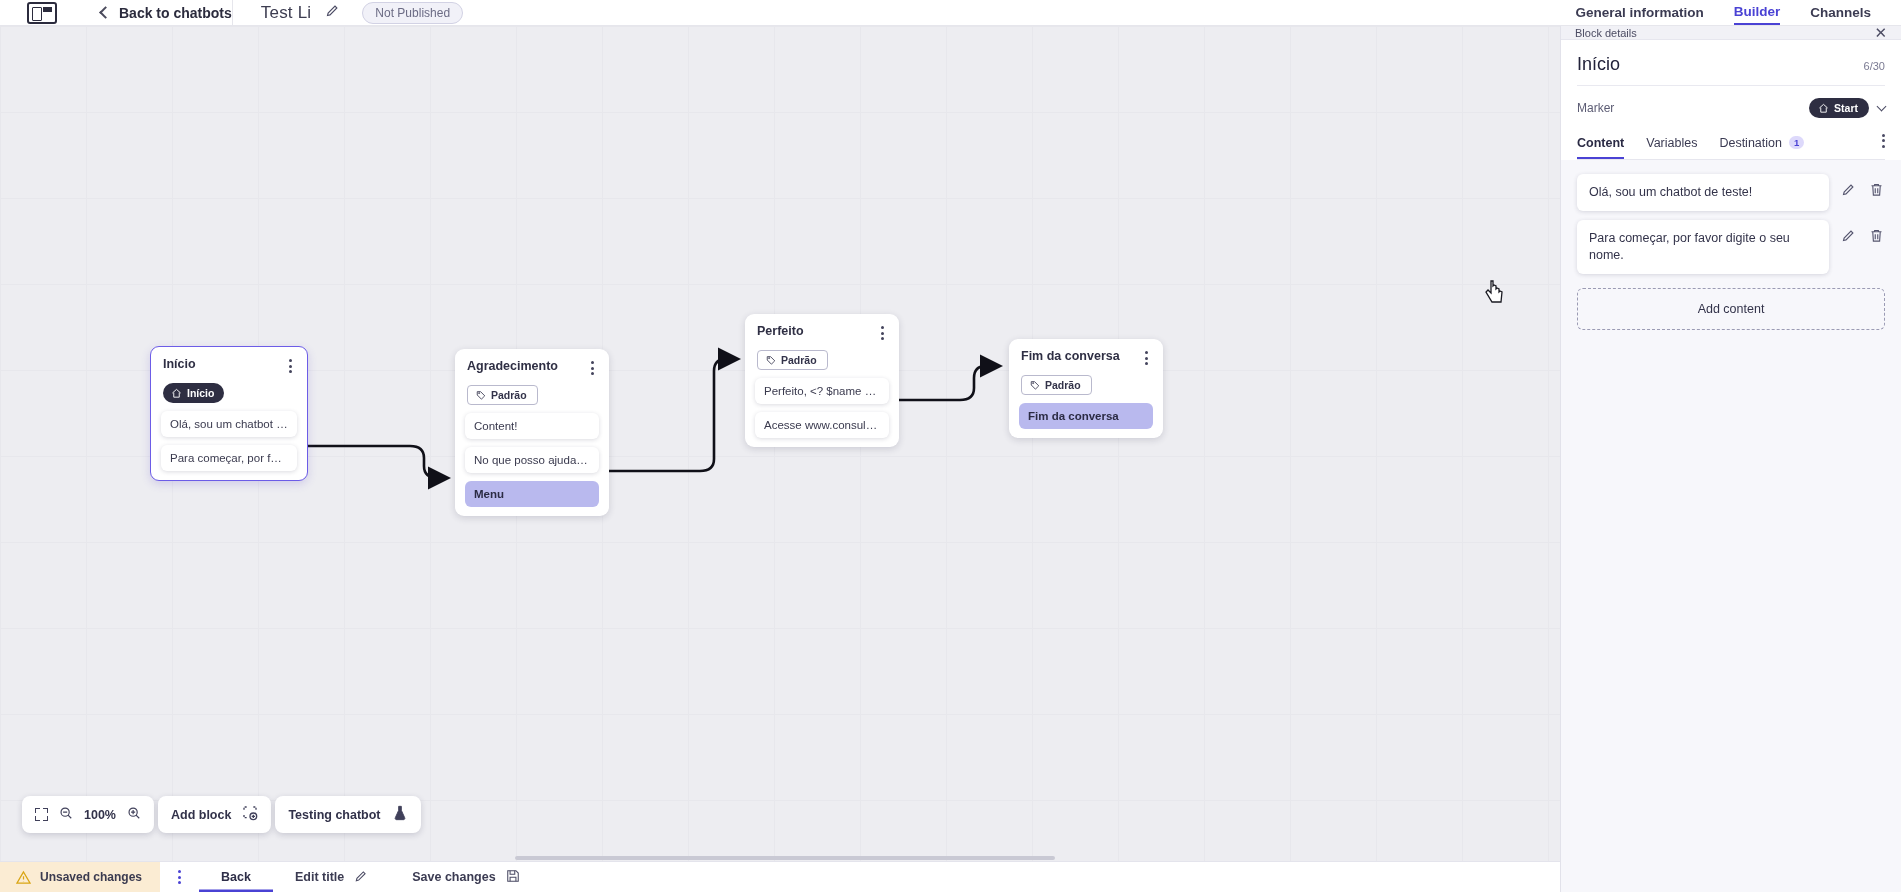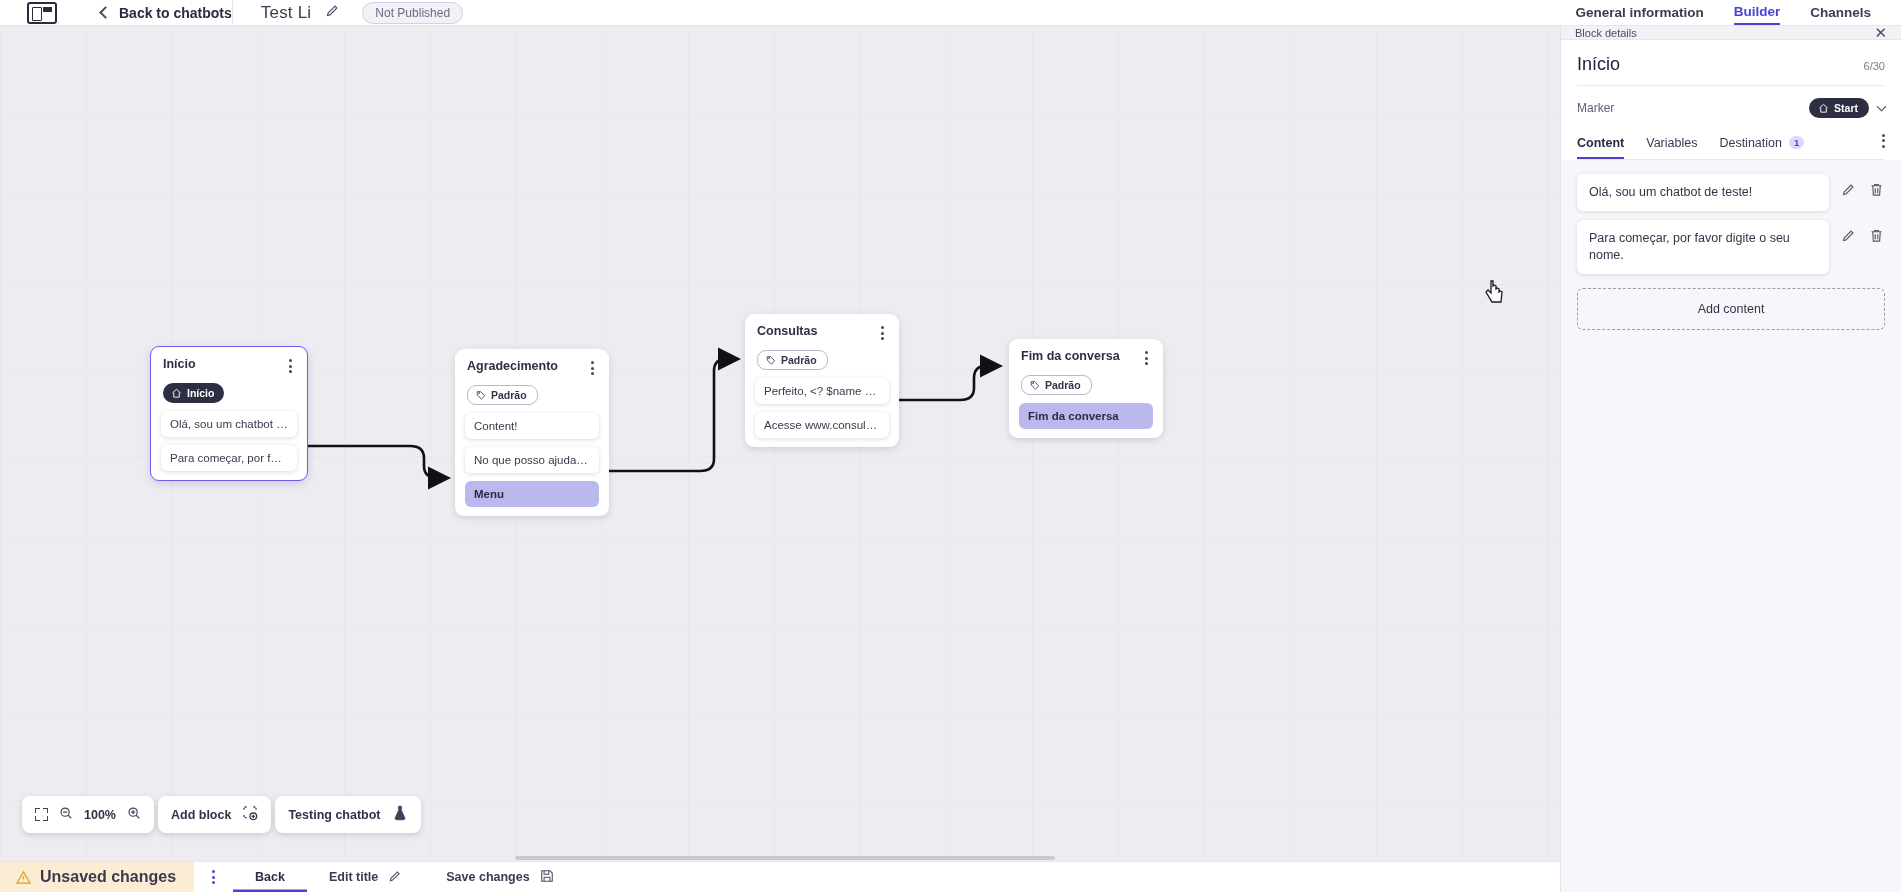--- a/index.html
+++ b/index.html
@@ -77,21 +77,21 @@
   .kebab i { width: 3px; height: 3px; border-radius: 50%; background: #44445c; display: block; }
 
   .badge-start {
     display: inline-flex; align-items: center; gap: 5px;
     background: #2e2e42; color: #fff; font-size: 10.5px; font-weight: bold;
     padding: 4px 10px 4px 8px; border-radius: 11px; margin: 8px 12px 0 12px;
   }
   .badge-default {
     display: inline-flex; align-items: center; gap: 5px;
     border: 1px solid #b9b9cd; color: #33334a; font-size: 10.5px; font-weight: bold;
-    padding: 3px 10px 3px 8px; border-radius: 9px; margin: 8px 12px 0 12px; background: #fff;
+    padding: 3px 10px 3px 8px; border-radius: 4px; margin: 8px 12px 0 12px; background: #fff;
   }
   .row {
     margin: 8px 10px 0 10px; background: #fff; border-radius: 6px;
     box-shadow: 0 1px 4px rgba(40,40,70,.17);
     font-size: 11.5px; color: #3a3a4e; padding: 7px 9px;
     white-space: nowrap; overflow: hidden; text-overflow: ellipsis; cursor: pointer;
   }
   .row.highlight { background: #b9b9ee; color: #2b2b44; font-weight: bold; box-shadow: none; }
 
   
@@ -151,21 +151,21 @@
     text-align: center; padding: 13px 0; font-size: 12.5px; color: #33334a; cursor: pointer;
   }
 
   
   .footer {
     position: absolute; bottom: 0; left: 0; width: 1560px; height: 31px;
     background: #fff; border-top: 1px solid #e4e4ec; display: flex; align-items: center; z-index: 15;
   }
   .unsaved {
     background: #fbecd3; height: 100%; display: flex; align-items: center; gap: 9px;
-    padding: 0 18px 0 16px; font-size: 16px; font-weight: bold; color: #3b3b50;
+    padding: 0 18px 0 16px; font-size: 12px; font-weight: bold; color: #3b3b50;
   }
   .f-kebab { display: flex; flex-direction: column; gap: 2.5px; margin: 0 18px; cursor: pointer;}
   .f-kebab i { width: 3px; height: 3px; border-radius: 50%; background: #4a42d4; }
   .f-item {
     font-size: 12.5px; color: #3b3b52; font-weight: bold; height: 100%;
     display: flex; align-items: center; gap: 10px; padding: 0 22px; cursor: pointer;
   }
   .f-item.active { color: #2e2e48; box-shadow: inset 0 -2.5px 0 #4a42d4; }
 
   
@@ -249,21 +249,21 @@
         </svg>
         <span>Padrão</span>
       </div>
       <div class="row">Content!</div>
       <div class="row">No que posso ajudar, &lt;? $name ...</div>
       <div class="row highlight">Menu</div>
     </div>
 
     <div class="node" style="left:745px; top:288px; width:154px;">
       <div class="node-head">
-        <span class="node-title">Consultas</span>
+        <span class="node-title">Perfeito</span>
         <span class="kebab">
             <i></i>
             <i></i>
             <i></i>
           </span>
       </div>
       <div class="badge-default">
         <svg width="10" height="10" viewBox="0 0 24 24" fill="none" stroke="#33334a" stroke-width="2">
           <path d="M3 12V4h8l10 10-8 8L3 12z"></path>
             <circle cx="7.5" cy="7.5" r="1.3"></circle>

